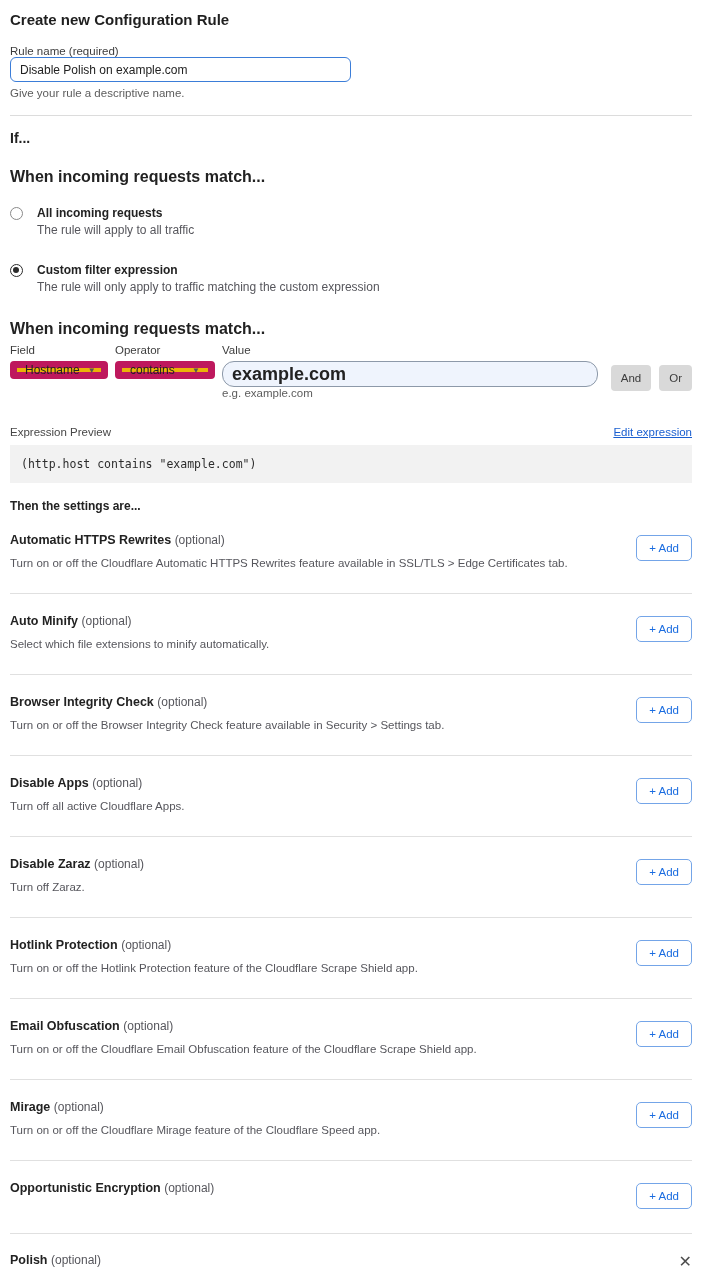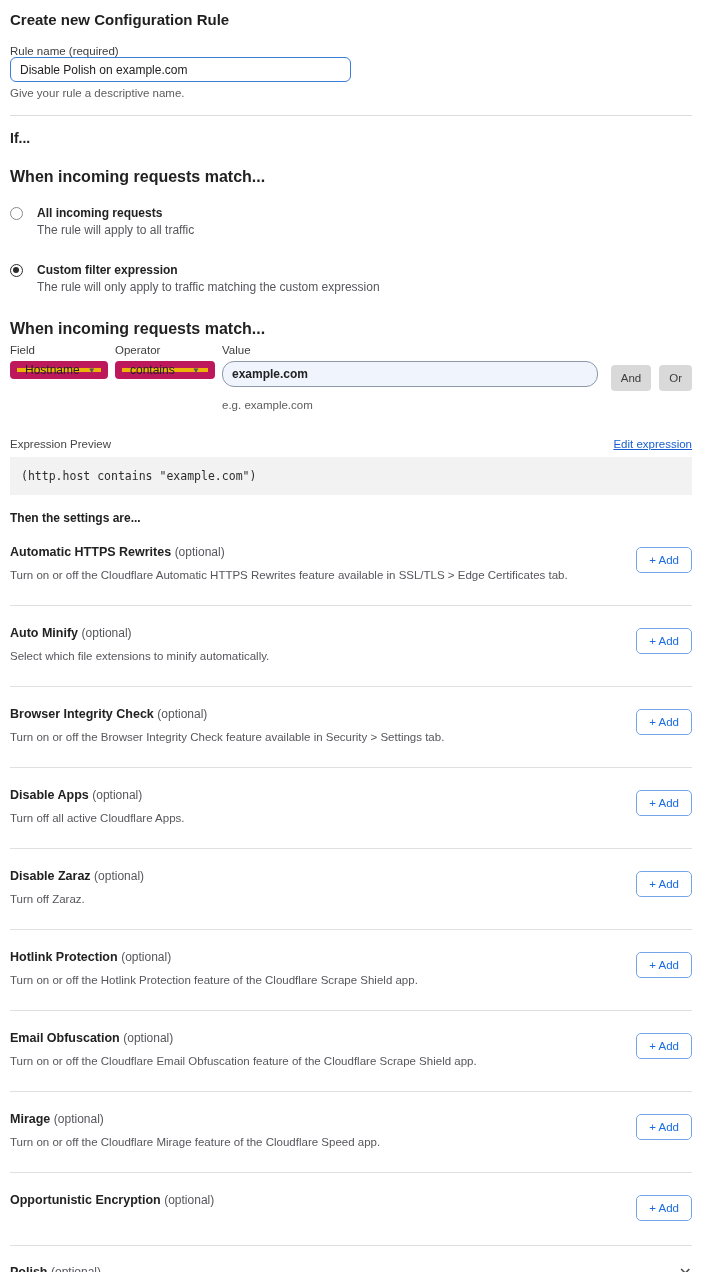--- a/index.html
+++ b/index.html
@@ -122,26 +122,26 @@
 
   .value-col { flex: 1; }
   .value-input {
     width: 100%;
     height: 26px;
     border: 1px solid #8d99a9;
     border-radius: 12px;
     background: #eff4fd;
     padding: 0 9px;
     font-family: "Liberation Sans", sans-serif;
-    font-size: 12px;
+    font-size: 18px;
     font-weight: 700;
     color: #222;
     outline: none;
   }
-  .value-hint { font-size: 11.5px; color: #5c5c5c; margin-top: 12px; }
+  .value-hint { font-size: 11.5px; color: #5c5c5c; margin-top: 0; }
 
   .andor { display: flex; gap: 8px; margin-left: 6px; margin-top: 21px; }
   .andor-btn {
     height: 26px;
     border: none;
     border-radius: 4px;
     background: #d9d9d9;
     color: #3c3c3c;
     font-family: "Liberation Sans", sans-serif;
     font-size: 11.5px;

